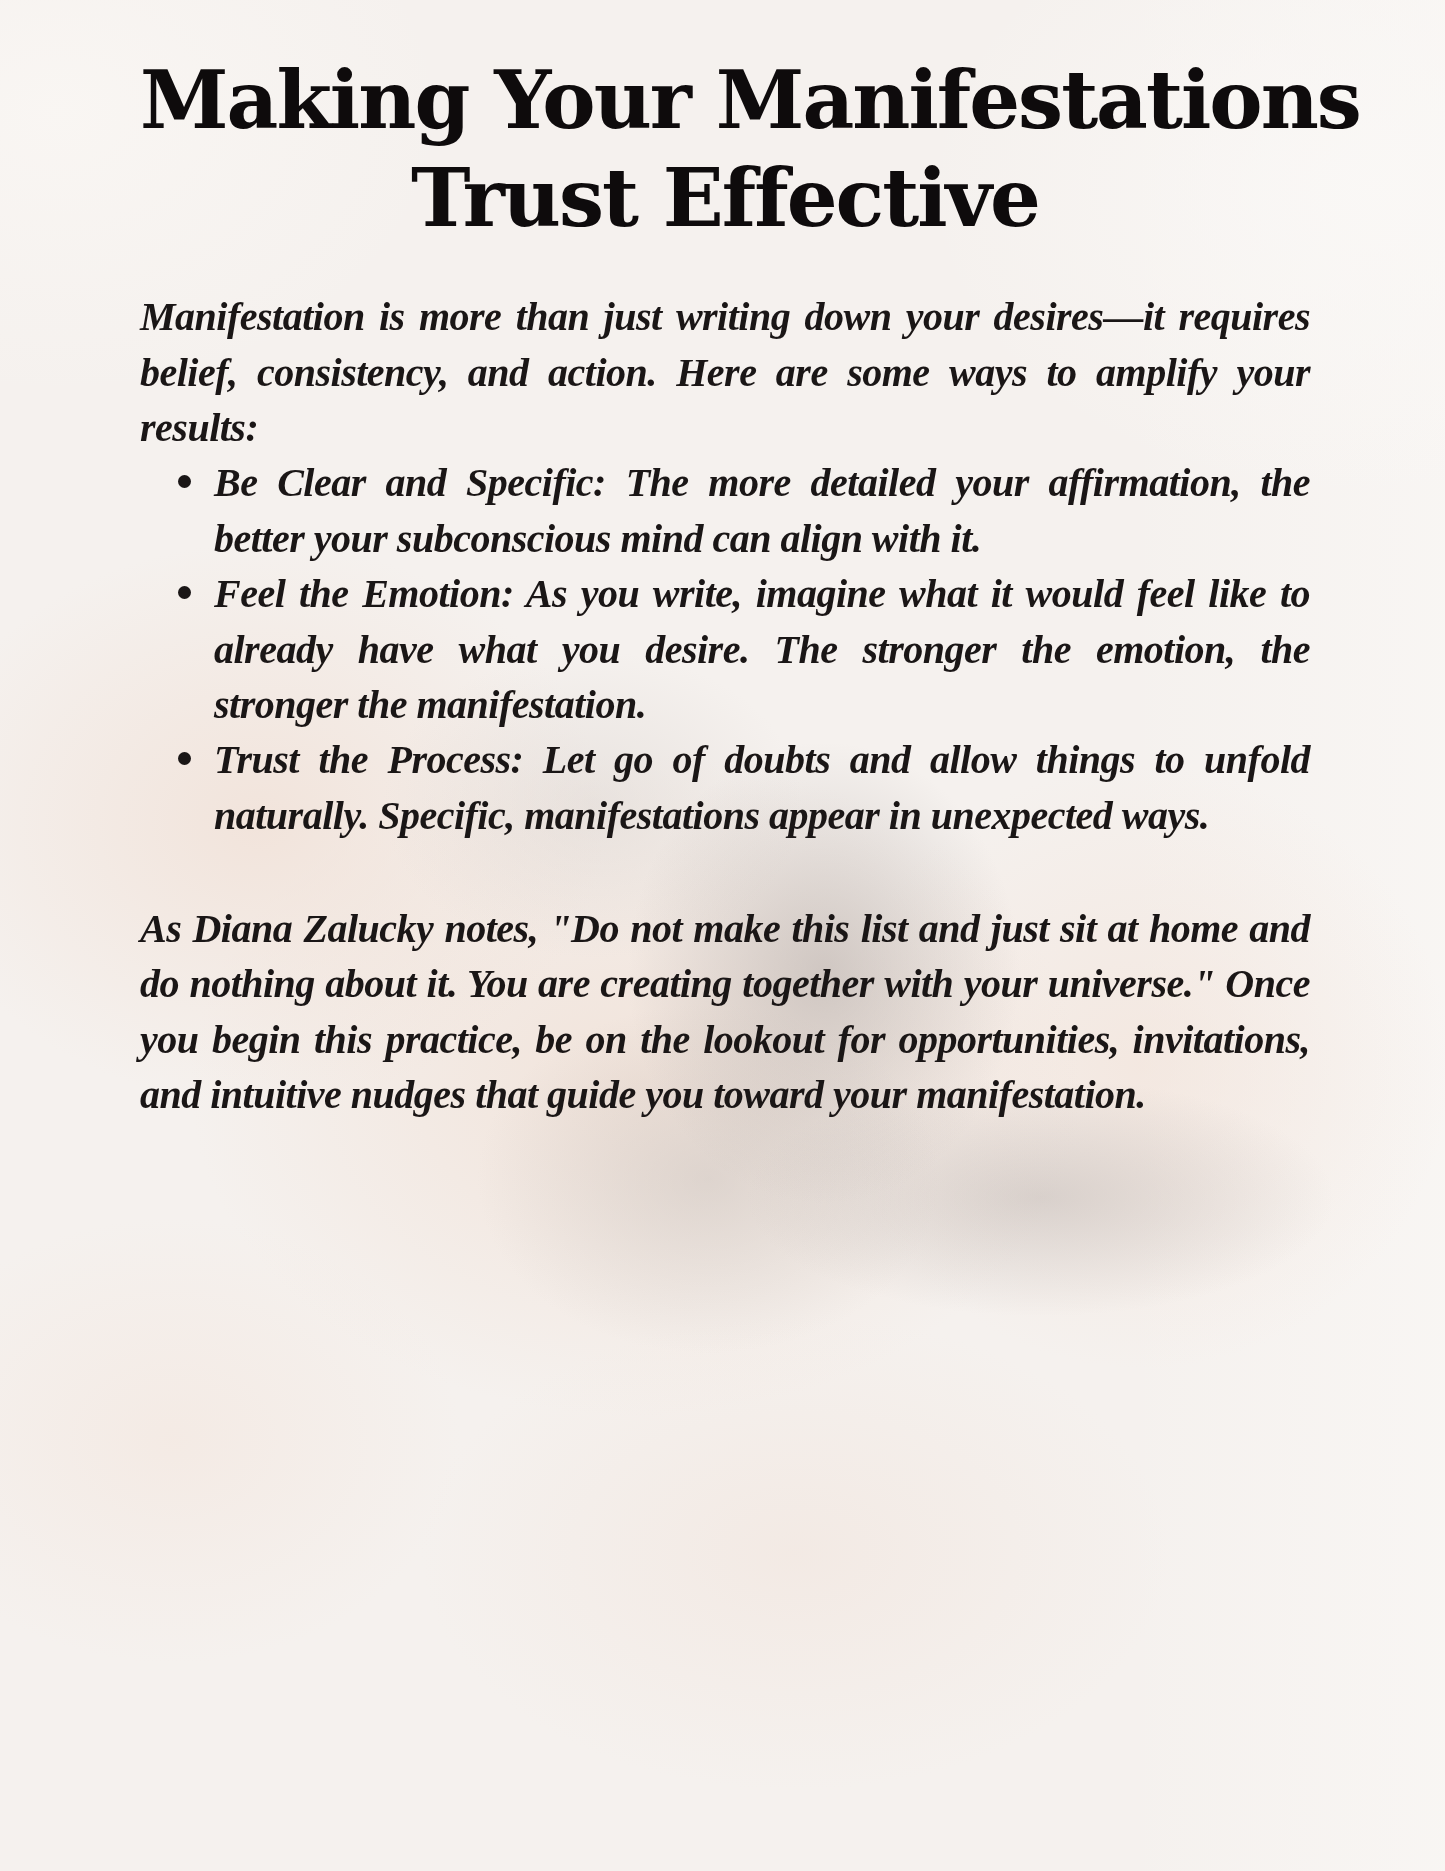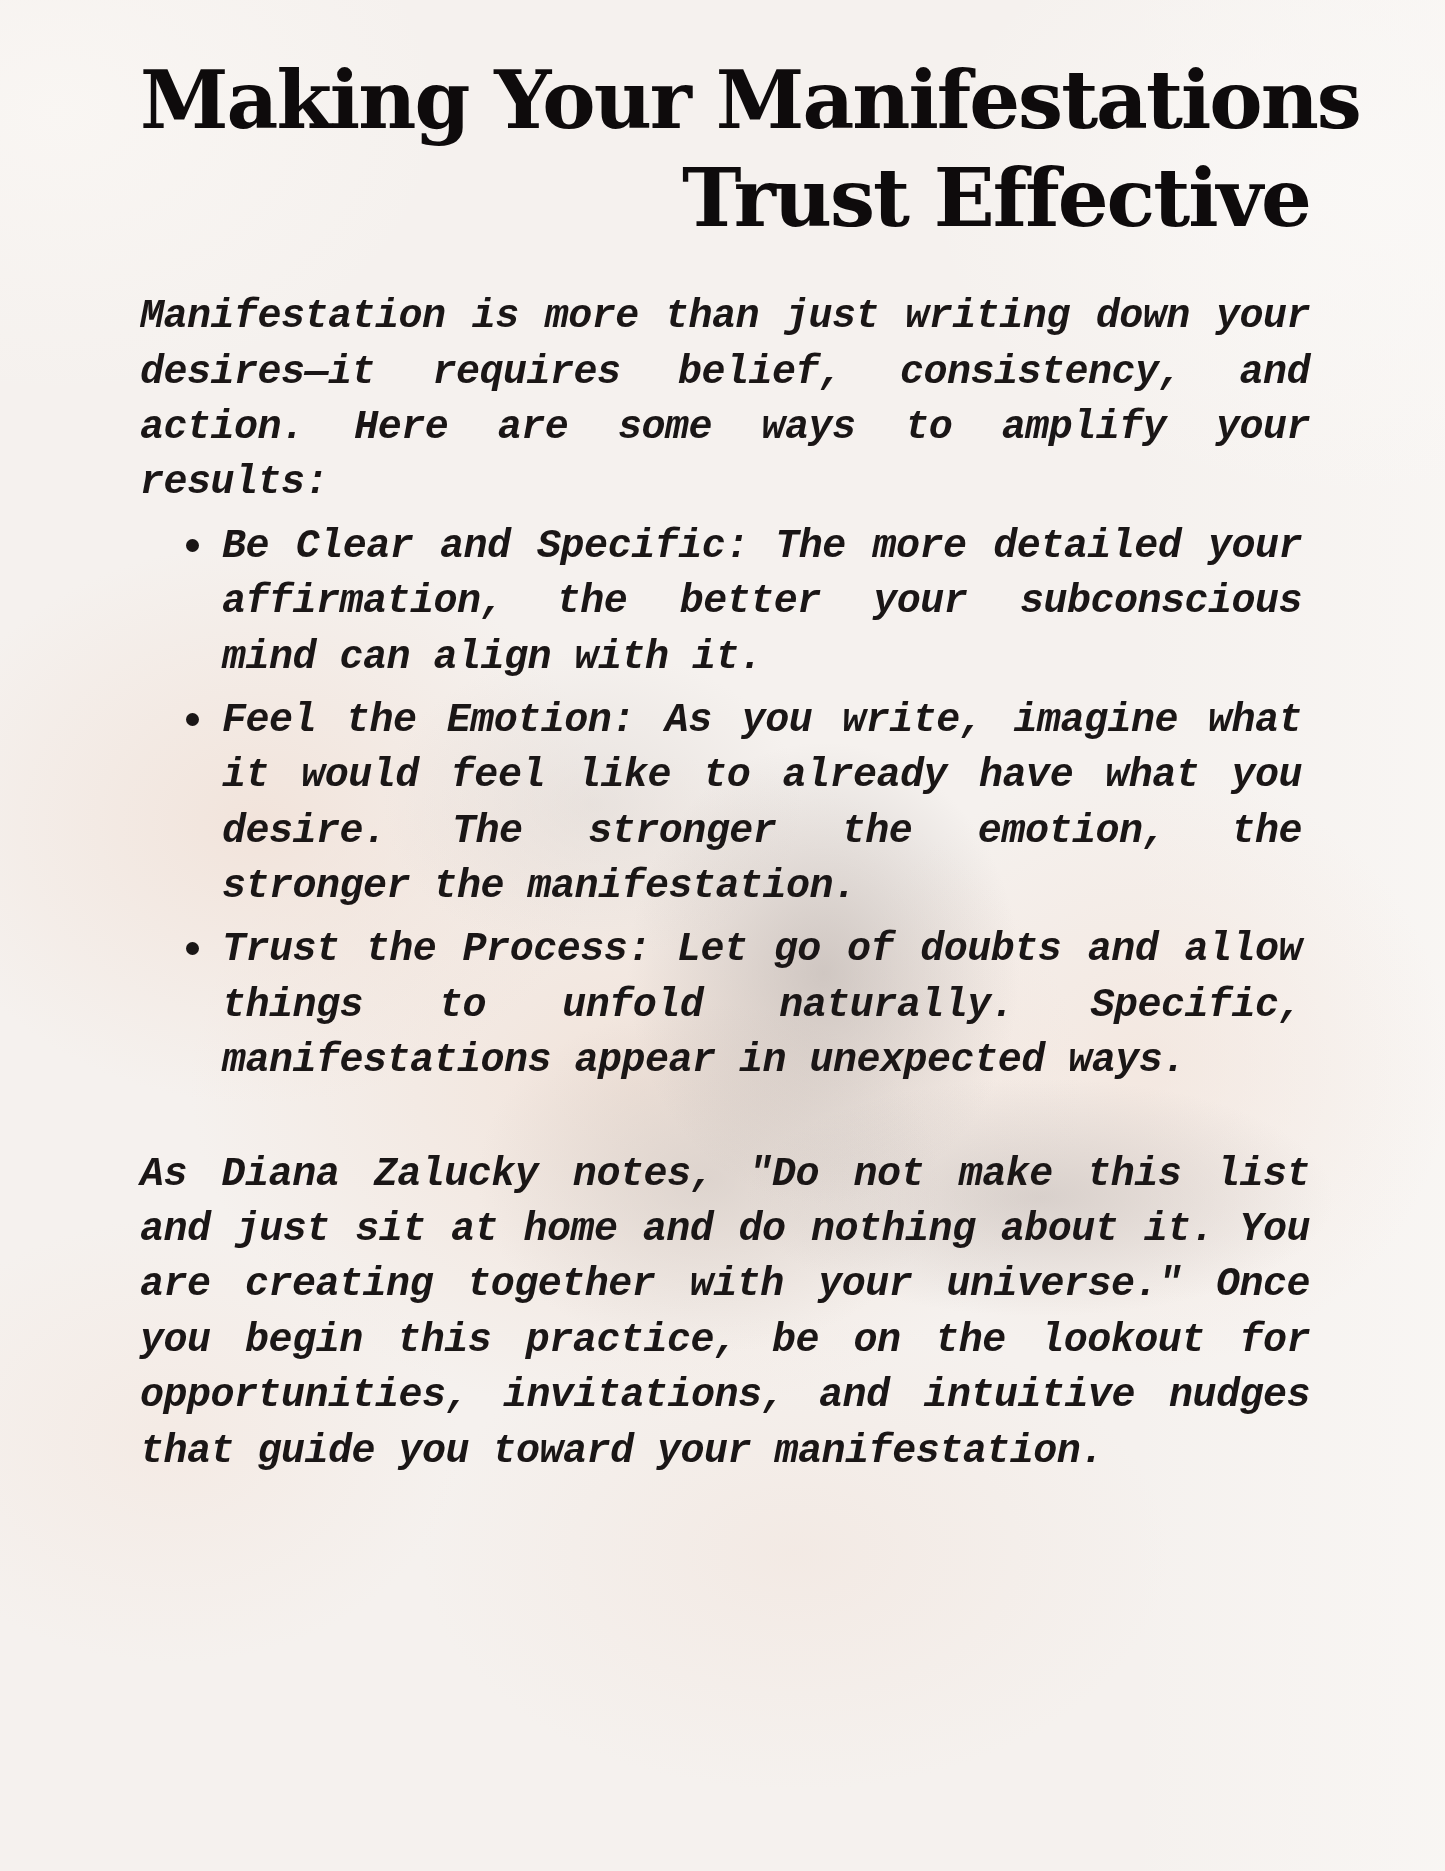--- a/index.html
+++ b/index.html
@@ -34,55 +34,55 @@
       radial-gradient(ellipse 520px 380px at 4% 6%, rgba(250,247,244,0.80), rgba(250,247,244,0) 75%),
       linear-gradient(90deg, rgba(248,245,242,0) 78%, rgba(250,248,246,0.65) 100%);
   }
 
   .page {
     position: relative;
     padding: 52px 135px 0 140px;
   }
 
   .title {
-    text-align: right;
+    text-align: center;
     color: #0e0b0c;
     font-family: "DejaVu Serif", serif;
     font-weight: 700;
     font-size: 80px;
     line-height: 1.22;
     letter-spacing: -2px;
     margin: 0 0 42px 0;
   }
   .title .line {
     white-space: nowrap;
   }
 
   .body-text {
     color: #1a1616;
-    font-family: Liberation Mono, monospace;
+    font-family: Liberation Serif, serif;
     font-style: italic;
     font-weight: 600;
     font-size: 40px;
     line-height: 1.385;
     letter-spacing: -0.5px;
     text-align: justify;
   }
 
   p.body-text { margin: 0; }
   .intro { margin-bottom: 56px; }
 
   ul.points {
     list-style: none;
     margin: 0 0 58px 0;
     padding: 0 0 0 74px;
   }
   ul.points li {
     position: relative;
-    margin: 8px;
+    margin: 0;
   }
   ul.points li .dot {
     position: absolute;
     left: -36px;
     top: 20px;
     width: 13px;
     height: 13px;
     border-radius: 50%;
     background: #1a1616;
   }

